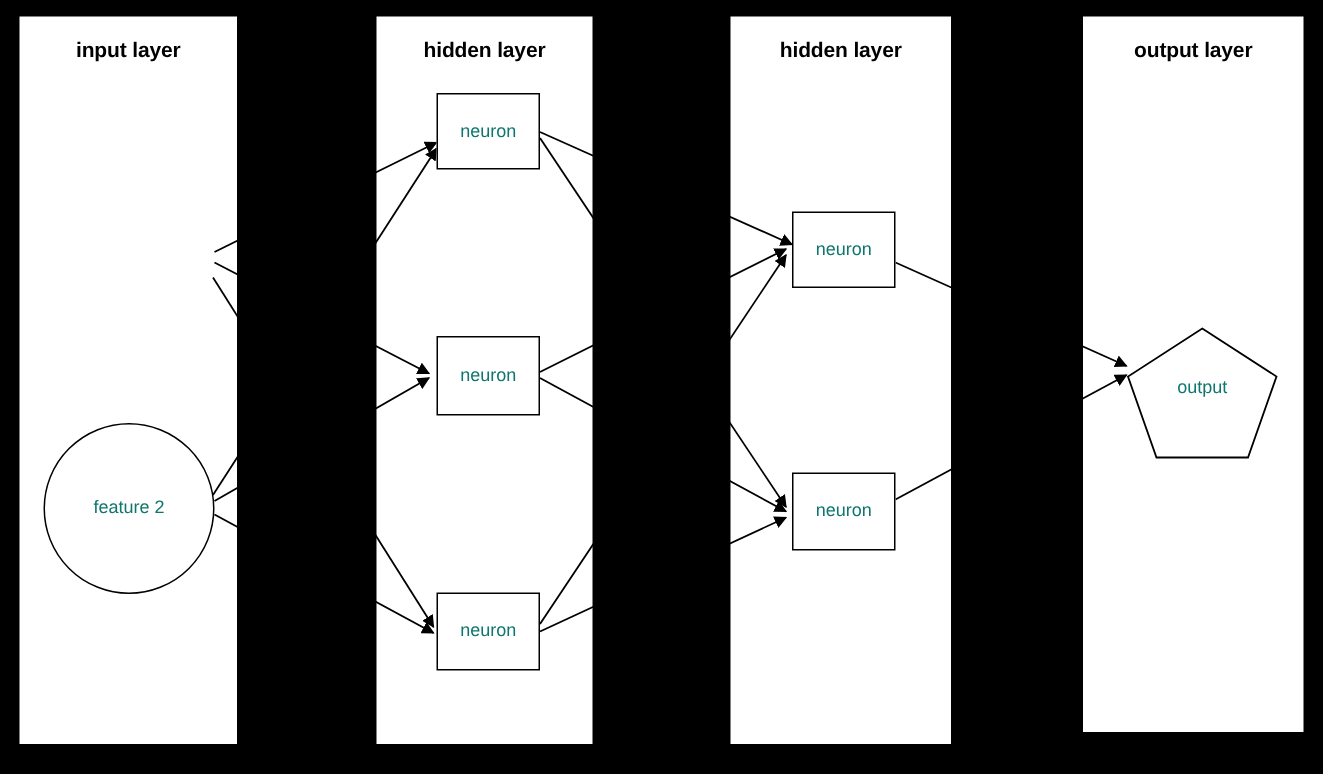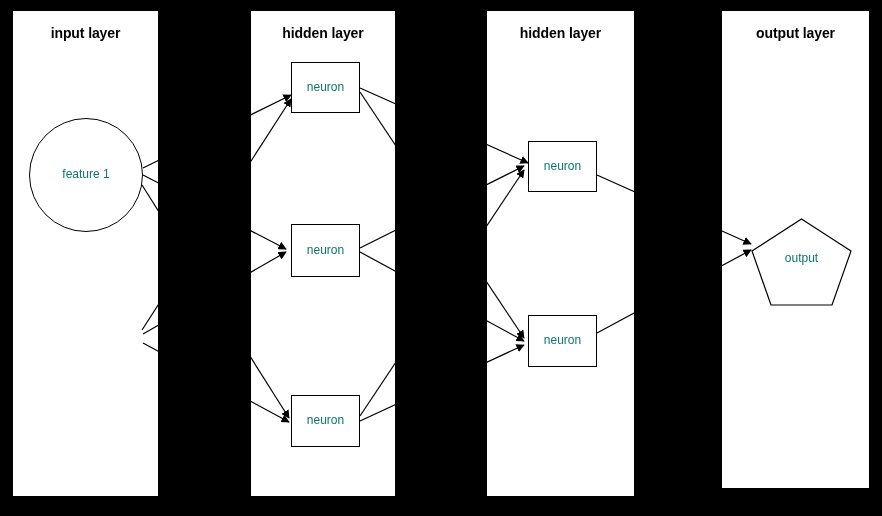--- a/index.html
+++ b/index.html
@@ -113,24 +113,24 @@
         <line x1="360" y1="92" x2="524" y2="338" marker-end="url(#arrow)"></line>
         <line x1="360" y1="248" x2="524" y2="166" marker-end="url(#arrow)"></line>
         <line x1="360" y1="252" x2="524" y2="341" marker-end="url(#arrow)"></line>
         <line x1="360" y1="416" x2="524" y2="170" marker-end="url(#arrow)"></line>
         <line x1="360" y1="421" x2="524" y2="345" marker-end="url(#arrow)"></line>
         <line x1="597" y1="175" x2="751" y2="244" marker-end="url(#arrow)"></line>
         <line x1="597" y1="333" x2="751" y2="250" marker-end="url(#arrow)"></line>
       </g>
   </svg>
 
-  <div class="node node-circle" style="left:29px; top:118px; width:114px; height:114px;">
-    <span>feature 1</span>
+
+  <div class="node node-circle" style="left:29px; top:282px; width:114px; height:114px;">
+    <span>feature 2</span>
   </div>
-
 
   <div class="node node-rect" style="left:291px; top:62px; width:69px; height:51px;">
     <span>neuron</span>
   </div>
 
   <div class="node node-rect" style="left:291px; top:224px; width:69px; height:53px;">
     <span>neuron</span>
   </div>
 
   <div class="node node-rect" style="left:291px; top:395px; width:69px; height:52px;">

